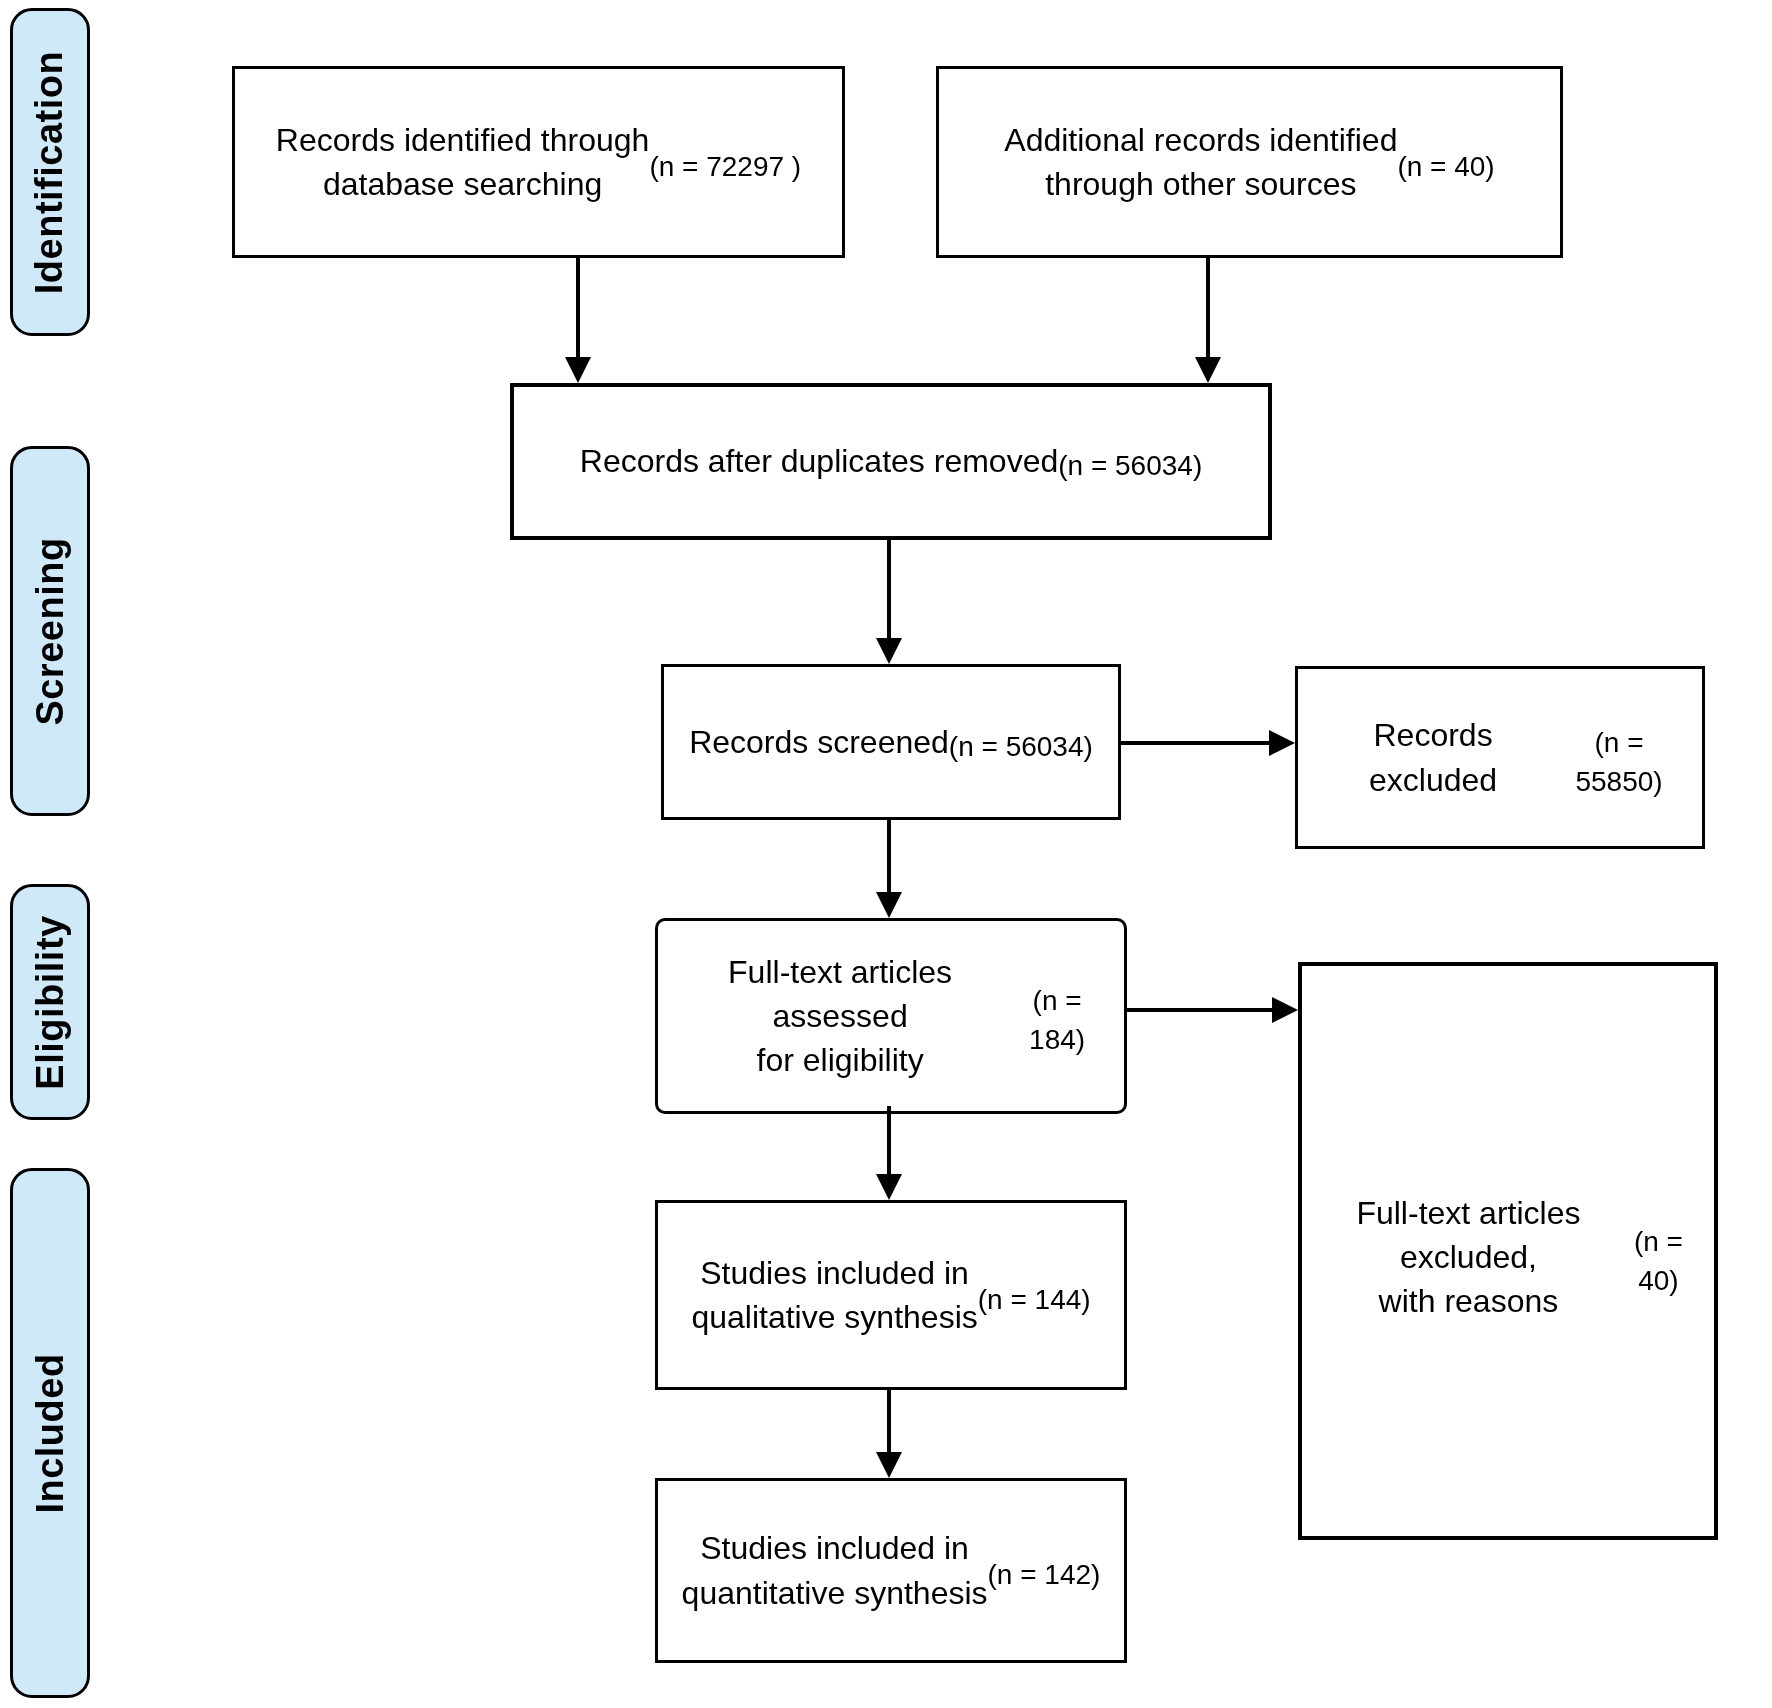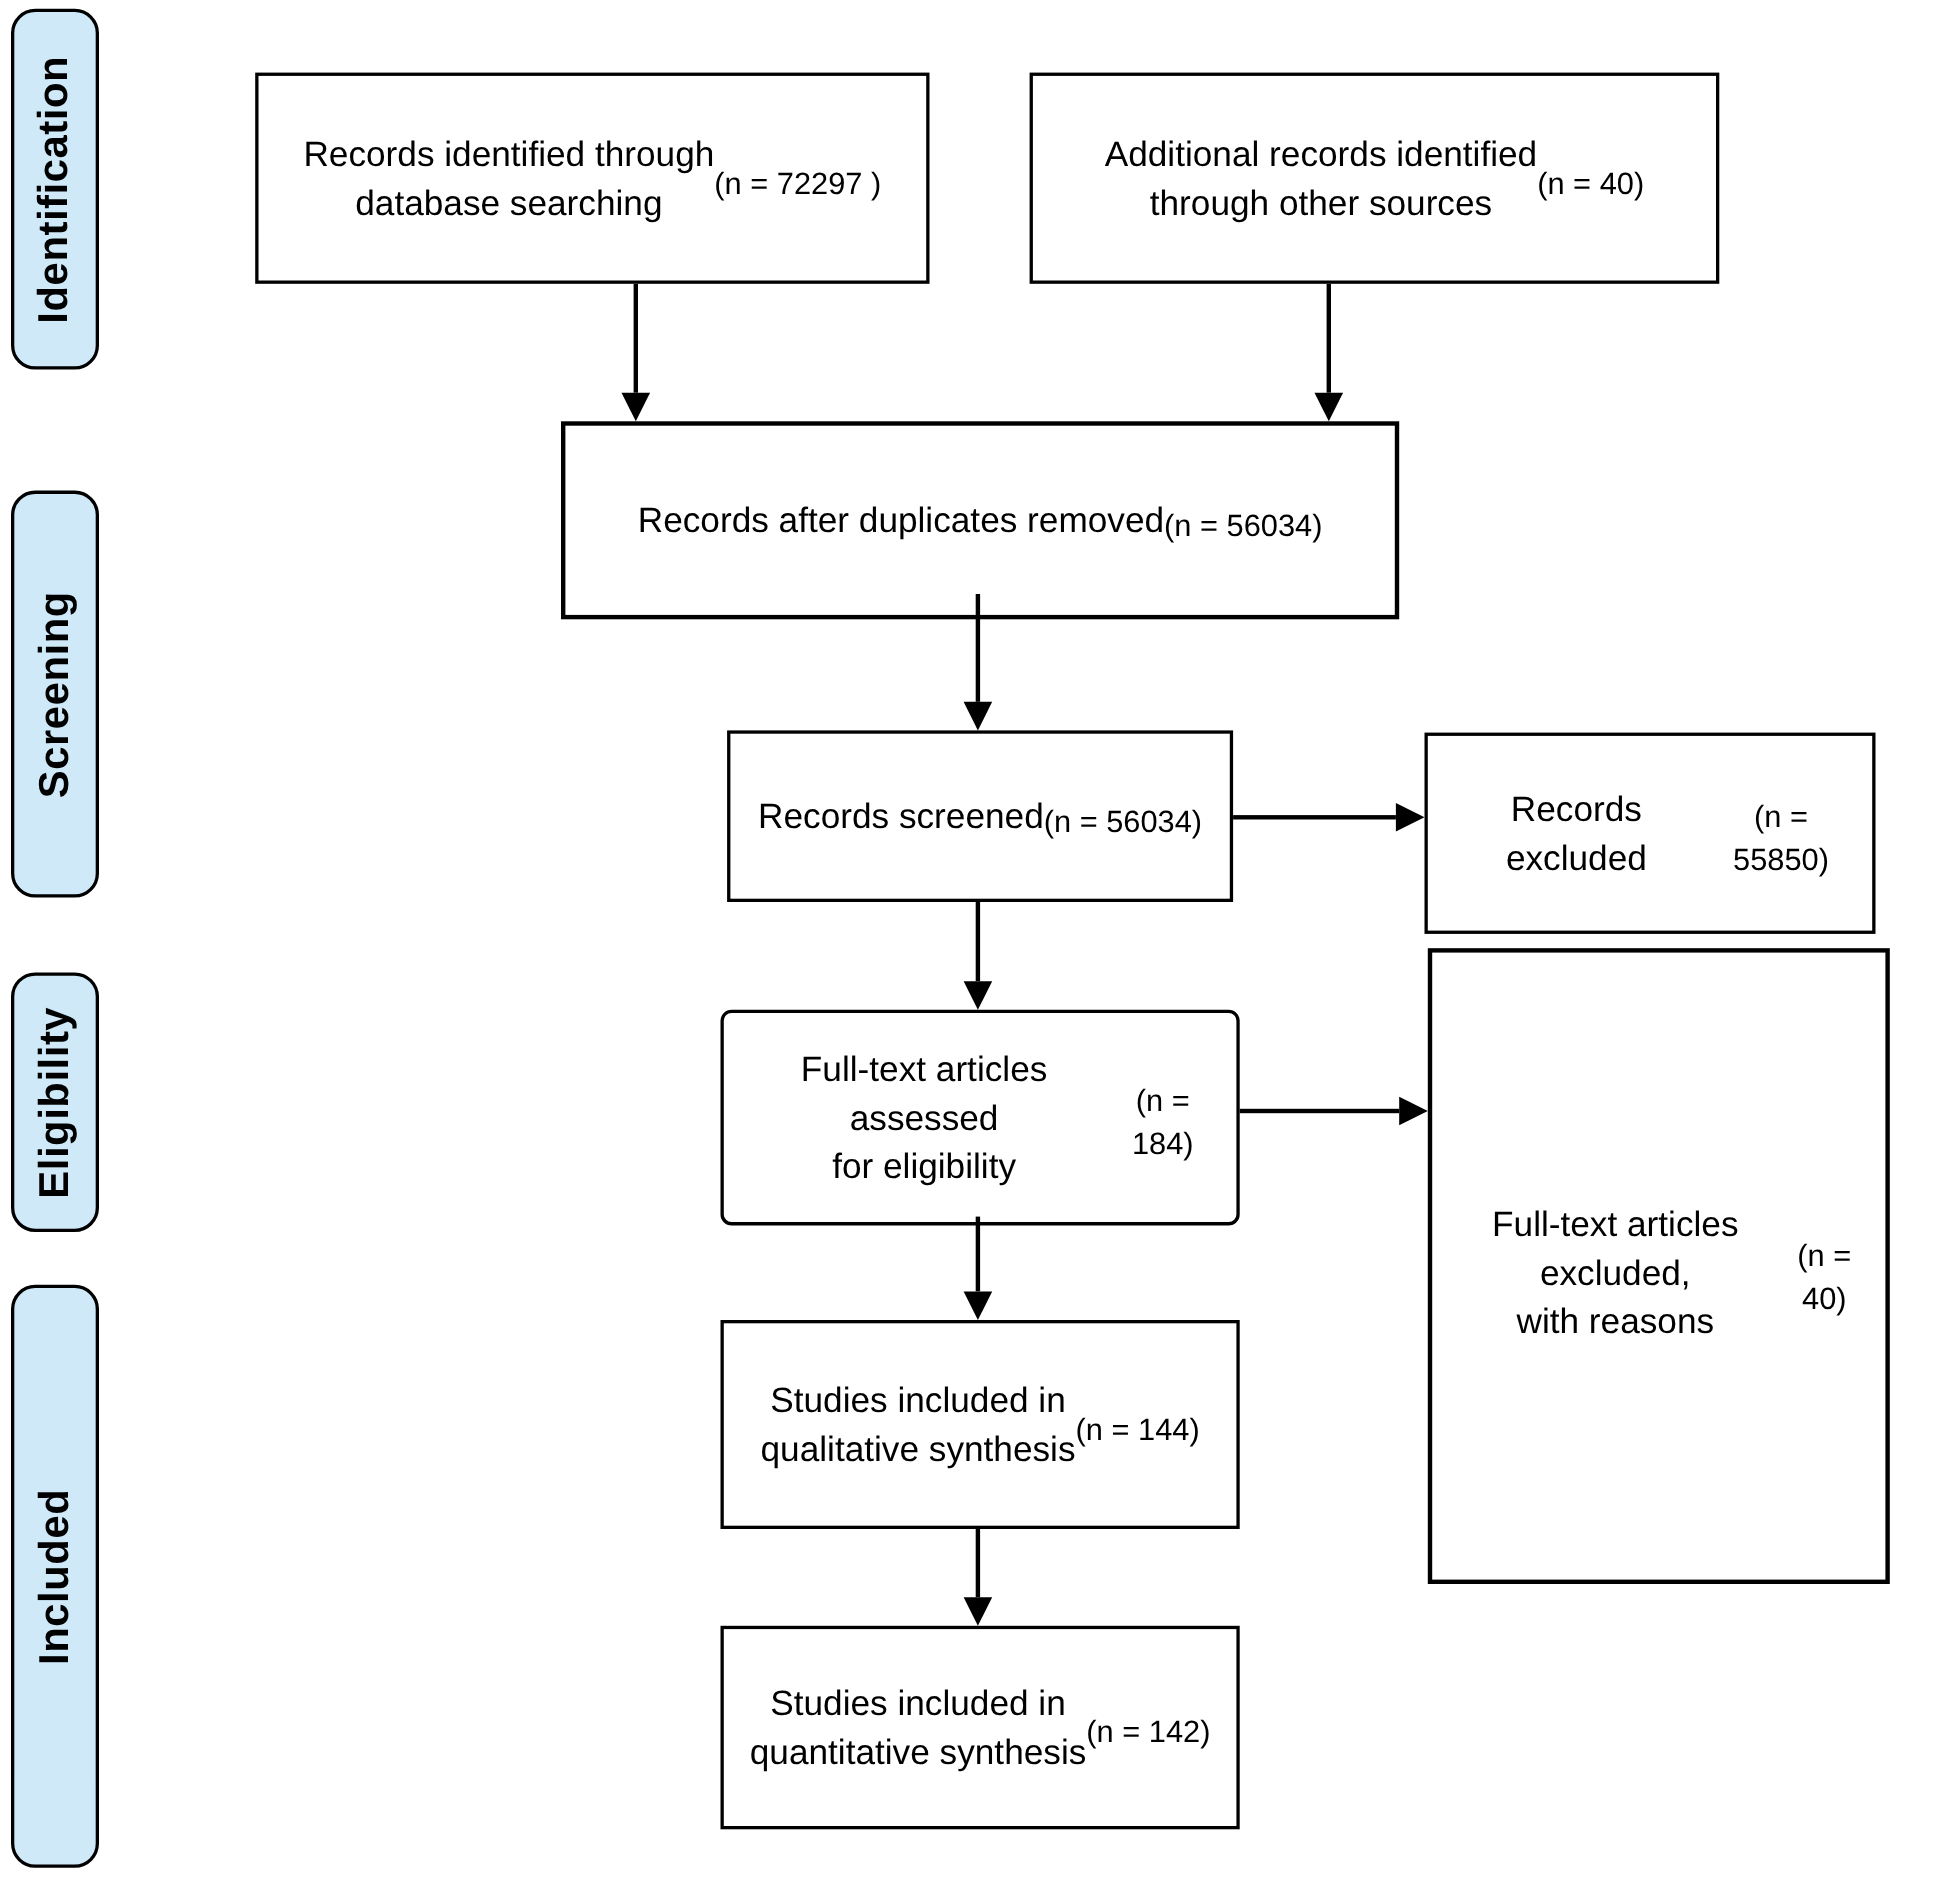--- a/index.html
+++ b/index.html
@@ -121,40 +121,40 @@
     <div class="box-text">Records identified through
 database searching</div>
     <div class="box-n">(n = 72297 )</div>
   </div>
   <div class="fbox" style="left:936px; top:66px; width:627px; height:192px;">
     <div class="box-text">Additional records identified
 through other sources</div>
     <div class="box-n">(n = 40)</div>
   </div>
 
-  <div class="fbox thick" style="left:510px; top:383px; width:762px; height:180px;">
+  <div class="fbox thick" style="left:510px; top:383px; width:762px; height:157px;">
     <div class="box-text">Records after duplicates removed</div>
     <div class="box-n">(n = 56034)</div>
   </div>
 
   <div class="fbox" style="left:661px; top:664px; width:460px; height:156px;">
     <div class="box-text">Records screened</div>
     <div class="box-n">(n = 56034)</div>
   </div>
   <div class="fbox" style="left:1295px; top:666px; width:410px; height:183px;">
     <div class="box-text">Records excluded</div>
     <div class="box-n">(n = 55850)</div>
   </div>
 
   <div class="fbox" style="left:655px; top:918px; width:472px; height:196px;border-radius:10px;">
     <div class="box-text">Full-text articles assessed
 for eligibility</div>
     <div class="box-n">(n = 184)</div>
   </div>
-  <div class="fbox thick top-align" style="left:1298px; top:862px; width:420px; height:578px;">
+  <div class="fbox thick top-align" style="left:1298px; top:962px; width:420px; height:578px;">
     <div class="box-text">Full-text articles excluded,
 with reasons</div>
     <div class="box-n">(n = 40)</div>
   </div>
 
   <div class="fbox" style="left:655px; top:1200px; width:472px; height:190px;">
     <div class="box-text">Studies included in
 qualitative synthesis</div>
     <div class="box-n">(n = 144)</div>
   </div>

